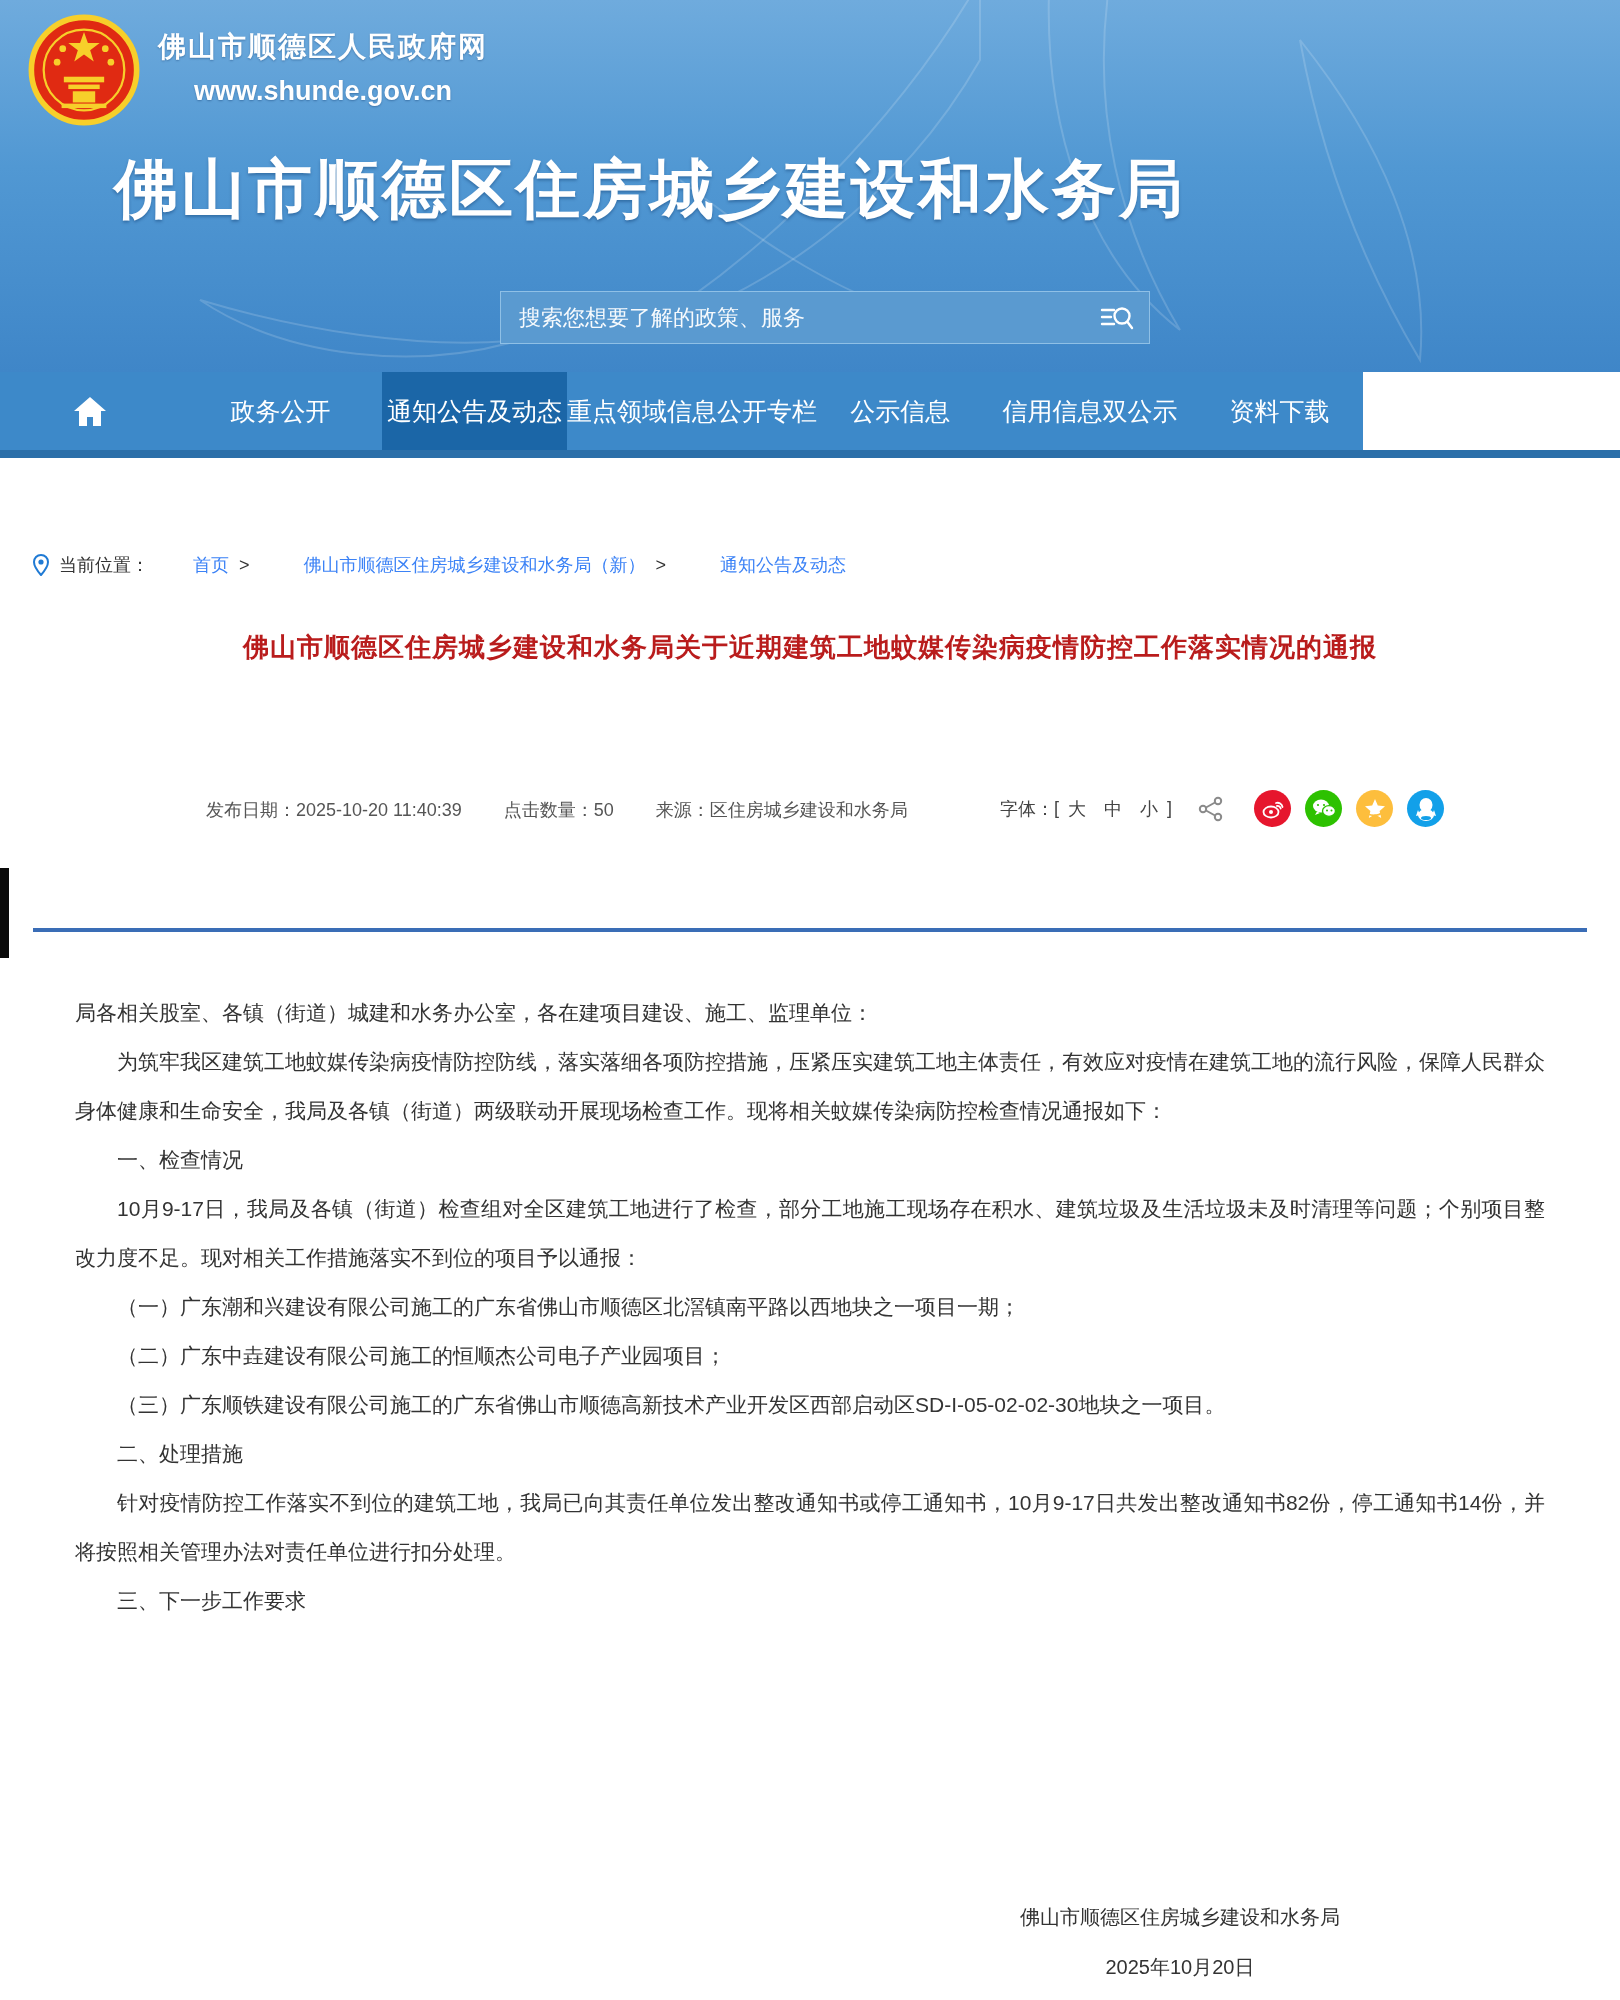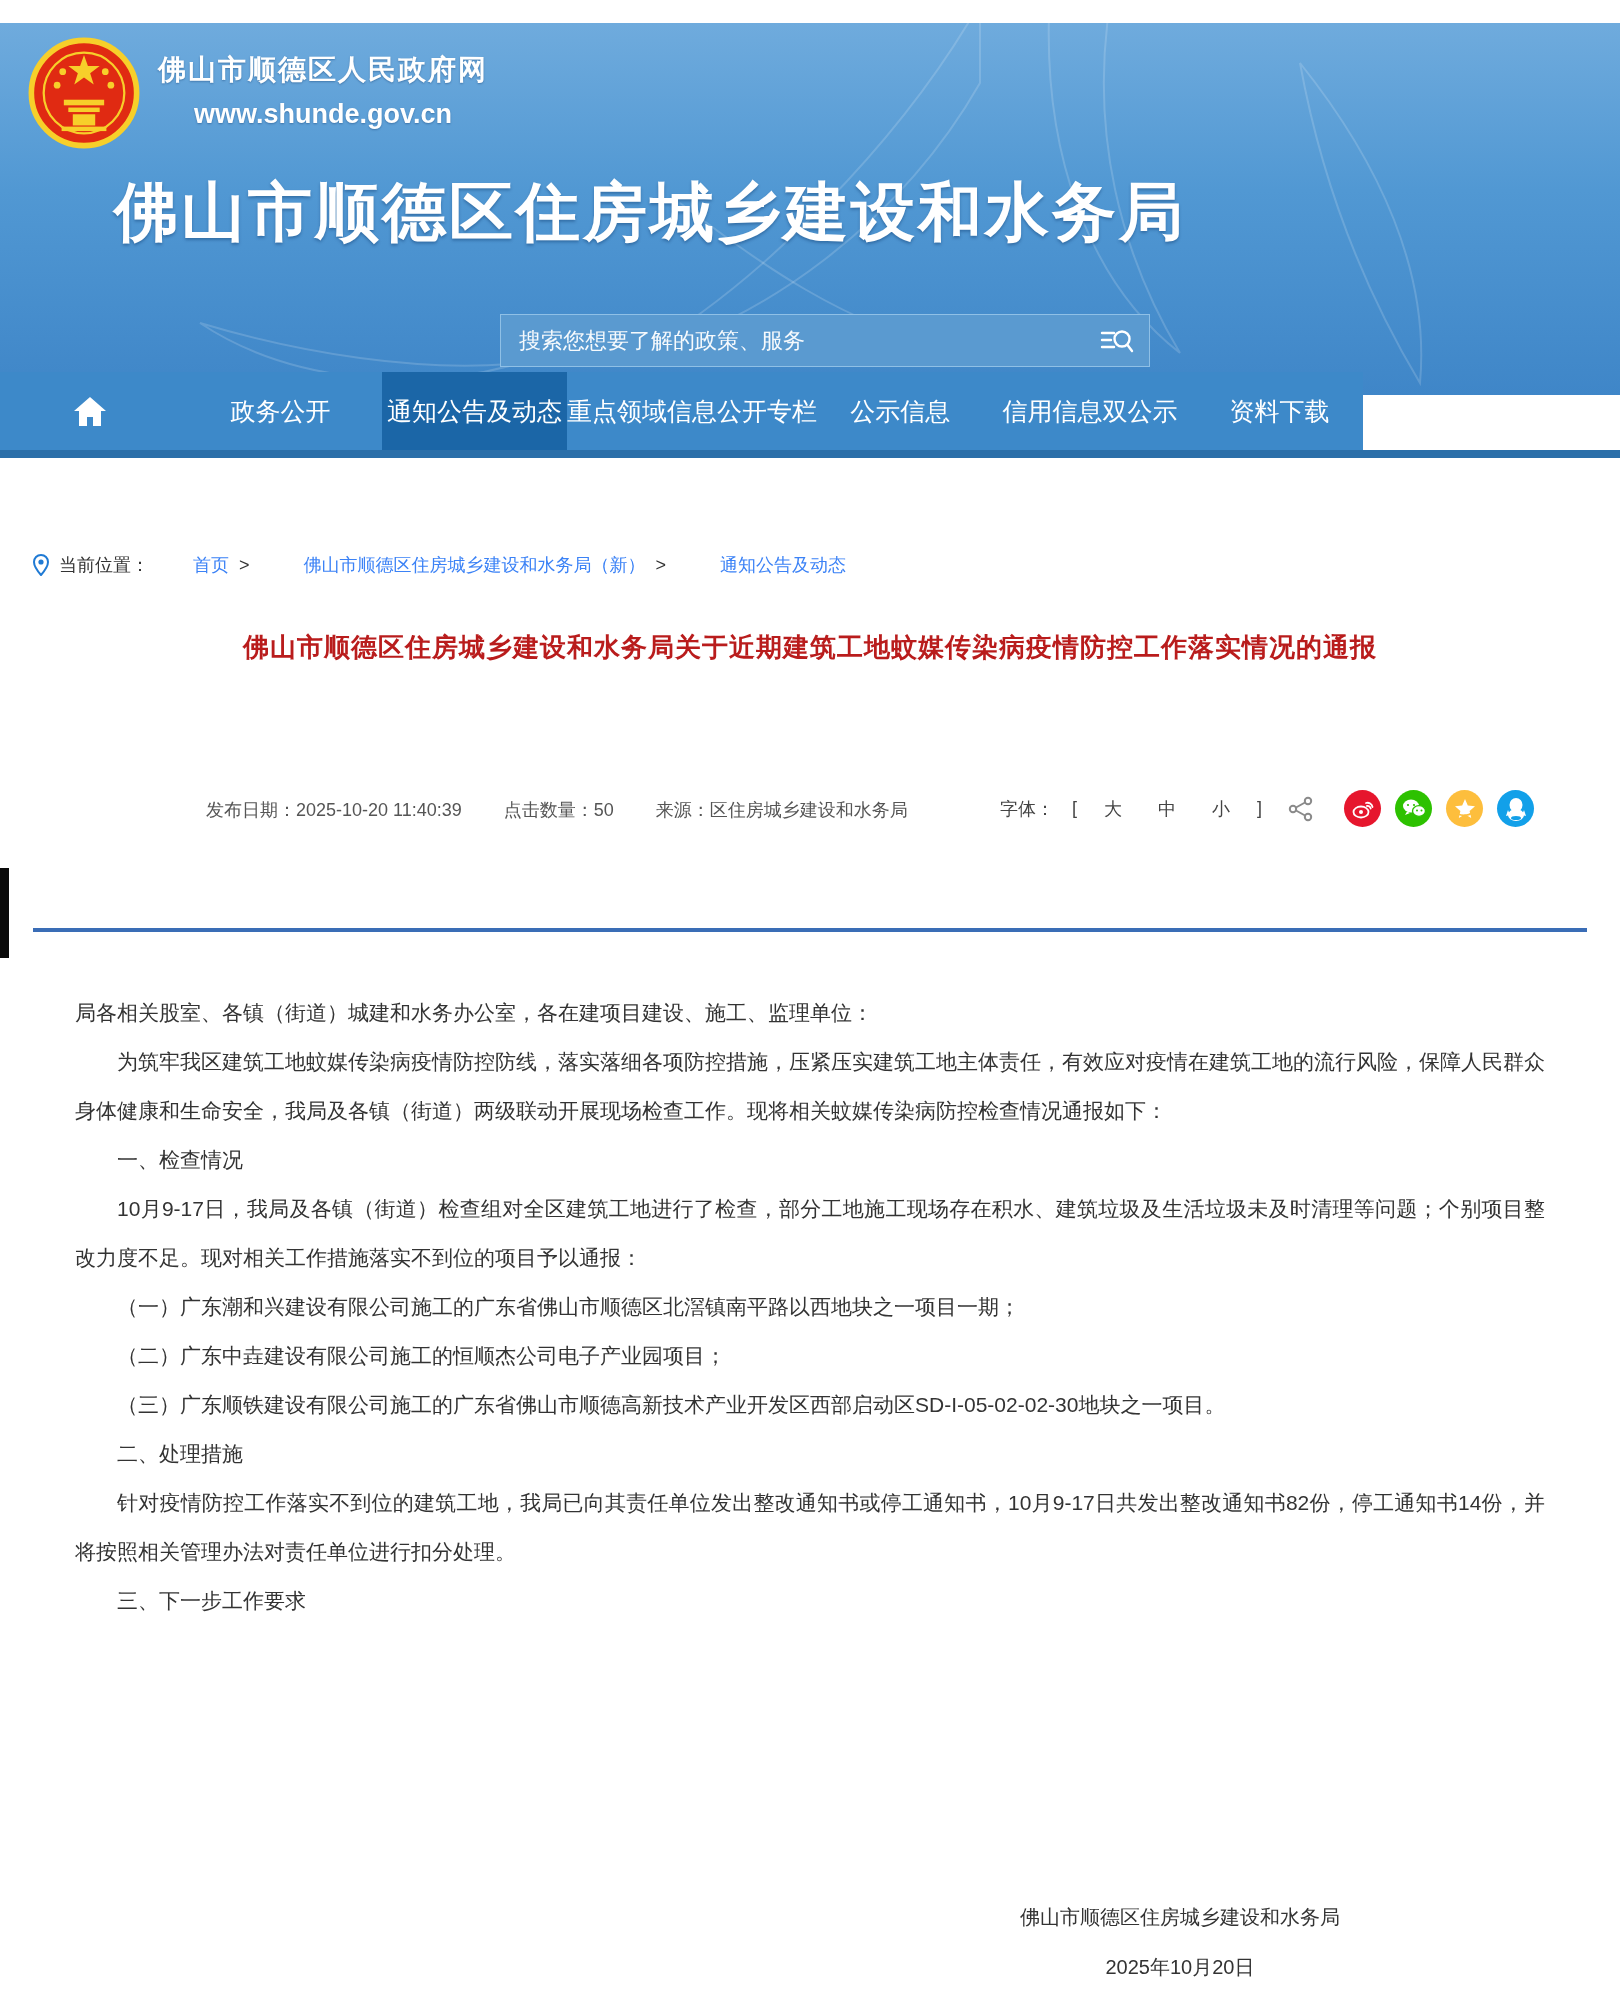--- a/index.html
+++ b/index.html
@@ -2,21 +2,21 @@
 <html><head>
 <meta charset="utf-8">
 <style>
   * { margin:0; padding:0; box-sizing:border-box; }
   html,body { background:#ffffff; }
   body { font-family:"Liberation Sans","DejaVu Sans",sans-serif; }
   .page { position:relative; width:1620px; height:2000px; margin:0 auto; background:#fff; overflow:hidden; }
 
   
   .header { position:absolute; left:0; top:0; width:1620px; height:372px;
-            background:linear-gradient(180deg,#6fabdd 0%,#5198d3 45%,#3f86c8 100%);margin-top:23px; }
+            background:linear-gradient(180deg,#6fabdd 0%,#5198d3 45%,#3f86c8 100%); }
   .header-deco { position:absolute; left:0; top:0; width:1620px; height:372px; pointer-events:none; }
   .logo-block { position:absolute; left:28px; top:14px; display:flex; align-items:flex-start; }
   .emblem { width:112px; height:112px; }
   .site-text { margin-left:18px; margin-top:14px; color:#fff; }
   .site-name { font-size:28px; font-weight:bold; letter-spacing:2px; text-shadow:0 1px 2px rgba(0,40,90,.35); }
   .site-url  { font-size:27px; font-weight:bold; margin-top:10px; margin-left:36px; text-shadow:0 1px 2px rgba(0,40,90,.35); }
   .bureau-title { position:absolute; left:0; top:146px; width:1300px; text-align:center;
                   color:#fff; font-size:64px; font-weight:bold; letter-spacing:3px;
                   text-shadow:0 2px 3px rgba(0,40,90,.35); white-space:nowrap; }
   .search-box { position:absolute; left:500px; top:291px; width:650px; height:53px;
@@ -46,21 +46,21 @@
   .crumb-link { color:#3b82f6; cursor:pointer;margin-left:44px; }
   .crumb-sep { margin:0 10px; color:#333; }
 
   
   .article-title { position:absolute; left:0; top:630px; width:1620px; padding:0 55px;
                    text-align:center; font-size:26px; font-weight:bold; color:#b91c1c; letter-spacing:1px; }
   .meta-row { position:absolute; left:206px; top:798px; display:flex; align-items:center;
               font-size:18px; color:#555; white-space:nowrap; }
   .meta-item { margin-right:42px; display:flex; align-items:center; }
   .tools-row { position:absolute; left:1000px; top:790px; display:flex; align-items:center; }
-  .font-ctl { display:flex; align-items:center; font-size:18px; color:#444;gap:18px; }
+  .font-ctl { display:flex; align-items:center; font-size:18px; color:#444; }
   .font-size-btn { margin:0 9px; cursor:pointer; color:#444; }
   .bracket { color:#444; }
   .share-alt { margin-left:26px; margin-right:16px; cursor:pointer; display:flex; align-items:center; }
   .share-circle { width:37px; height:37px; border-radius:50%; margin-left:14px; display:flex;
                   align-items:center; justify-content:center; cursor:pointer; }
   .c-weibo { background:#e6162d; } .c-wechat { background:#2dc100; }
   .c-qzone { background:#fdbe3d; } .c-qq { background:#12a0e9; }
 
   .left-bar { position:absolute; left:0; top:868px; width:9px; height:90px; background:#0a0a0a; }
   .divider  { position:absolute; left:33px; top:928px; width:1554px; height:4px; background:#3a6db6; }

